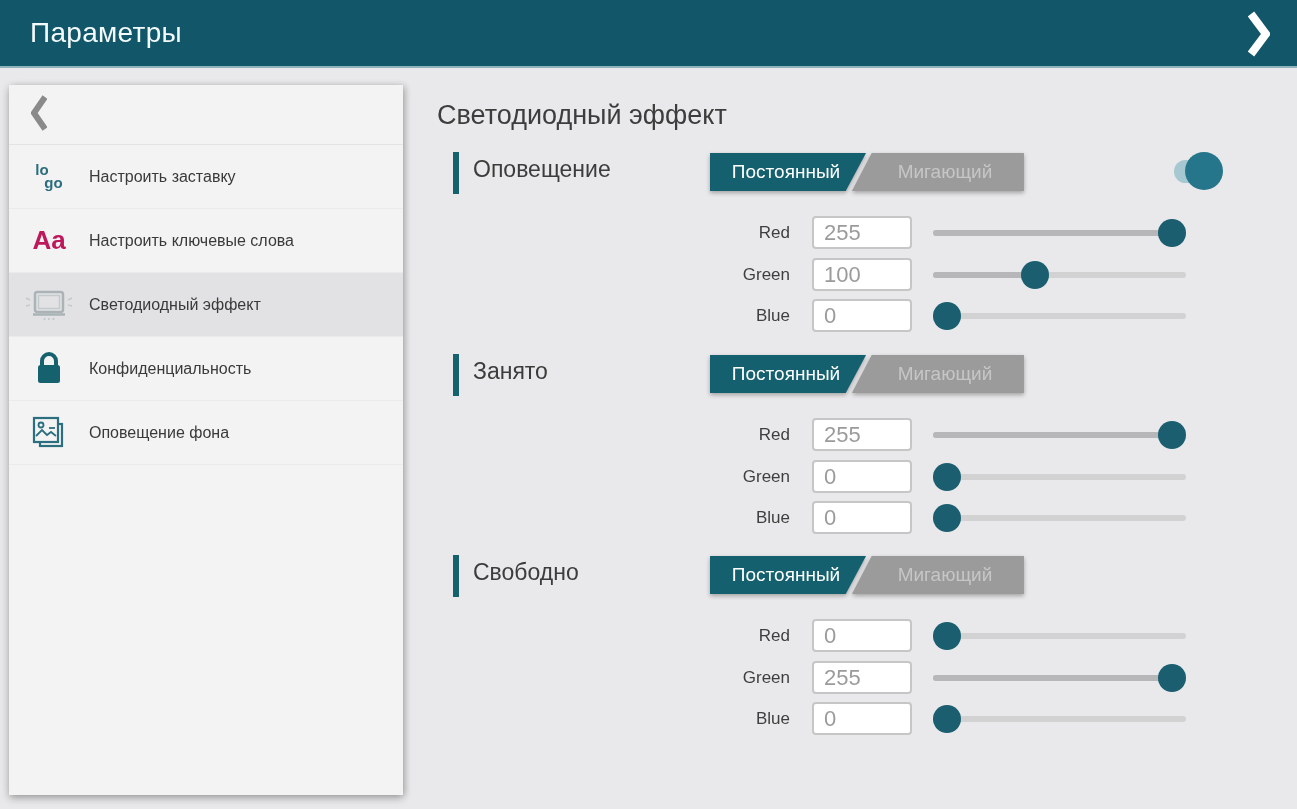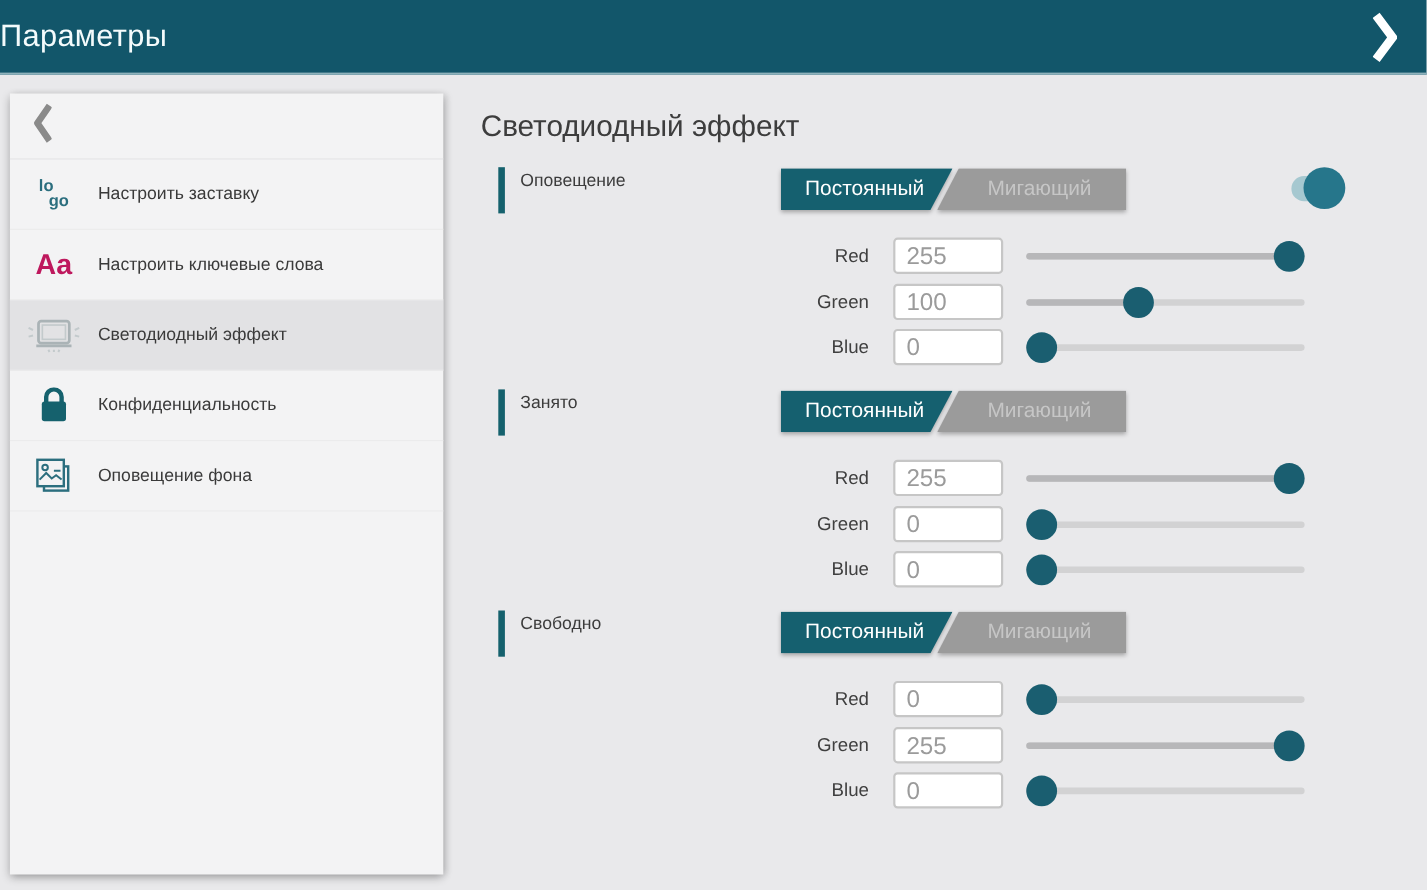--- a/index.html
+++ b/index.html
@@ -12,21 +12,21 @@
   #app { position:absolute; inset:0; width:1297px; height:809px; }
 
   
   .appbar {
     position:absolute; left:0; top:0; width:1297px; height:68px;
     background:#12566a;
     border-bottom:2px solid #8fb2bb;
     display:flex; align-items:center;
   }
   .appbar-title {
-    color:#f4fbfc; font-size:28px; letter-spacing:.3px;
+    color:#f4fbfc; font-size:28px; padding-left:30px; letter-spacing:.3px;
   }
   .appbar-forward {
     position:absolute; right:18px; top:12px; width:40px; height:44px;
     display:flex; align-items:center; justify-content:center; cursor:pointer;
   }
 
   
   .sidebar {
     position:absolute; left:9px; top:85px; width:394px; height:710px;
     background:#f3f3f4;
@@ -56,21 +56,21 @@
 
   
   .main-title {
     position:absolute; left:437px; top:100px; font-size:27px; color:#3d3d3d;
   }
   .section { position:absolute; left:453px; width:800px; height:200px; }
   .section-bar {
     position:absolute; left:0; top:2px; width:6px; height:42px; background:#15616d;
   }
   .section-name {
-    position:absolute; left:20px; top:6px; font-size:16px; color:#3c3c3c;
+    position:absolute; left:20px; top:6px; font-size:23px; color:#3c3c3c;
   }
   .segmented {
     position:absolute; left:257px; top:3px; width:314px; height:38px;
     filter:drop-shadow(0 2px 2px rgba(0,0,0,.30));
   }
   .seg-opt { position:absolute; top:0; height:38px; display:flex; align-items:center; justify-content:center; cursor:pointer;padding-left:8px; }
   .seg-left {
     left:0; width:49.7%; background:#15606f; color:#ffffff; font-size:19px;
     clip-path:polygon(0 0, 100% 0, 87% 100%, 0 100%);
     padding-right:12px;

